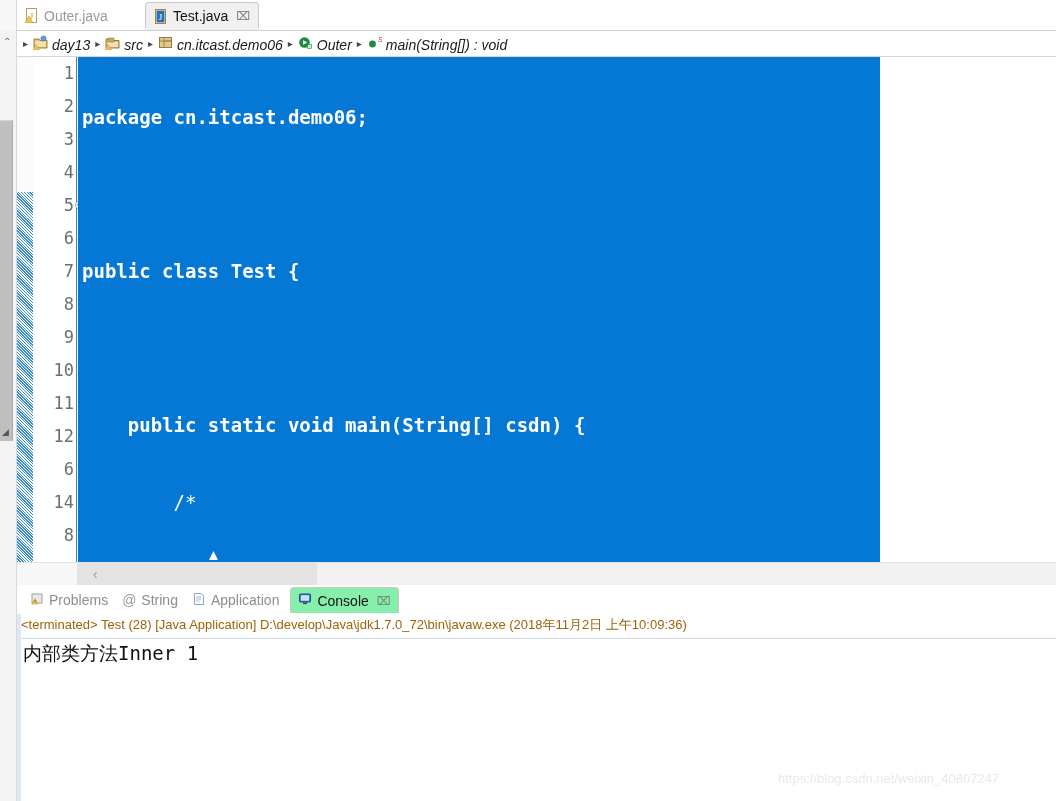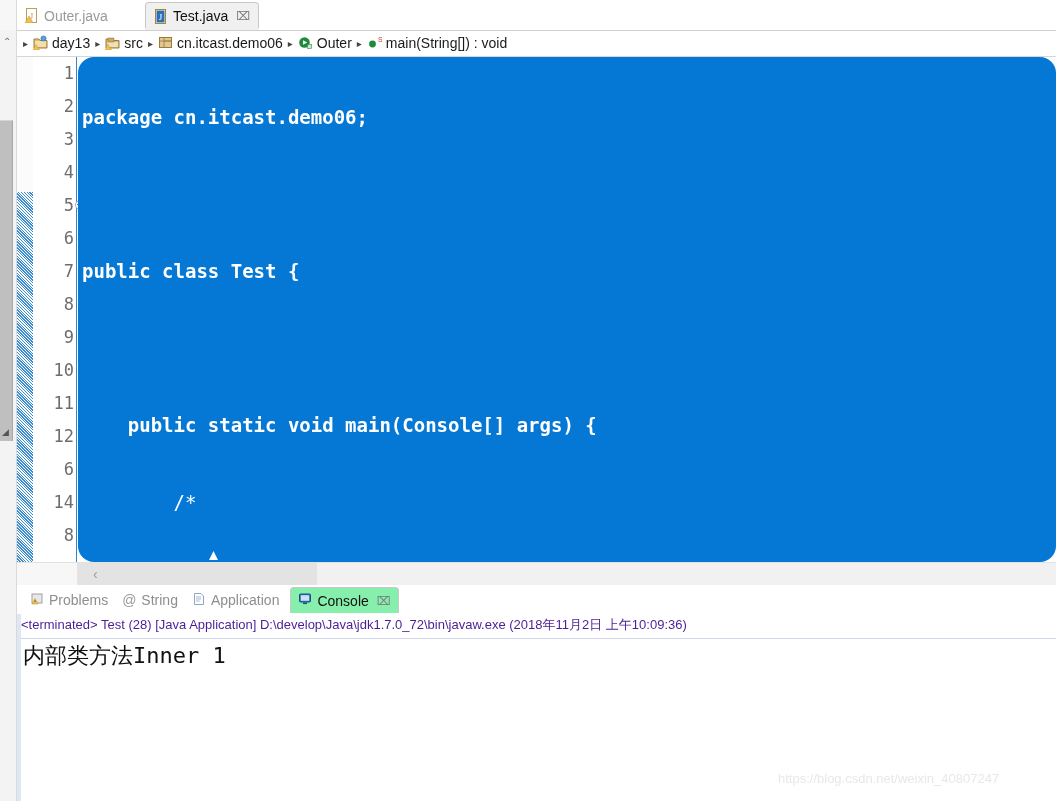--- a/index.html
+++ b/index.html
@@ -117,21 +117,22 @@
     border-bottom: 1px solid #d6d6d6;
     box-sizing: border-box;
   }
   .bc-sep {
     color: #444;
     font-size: 10px;
     margin: 0 5px;
   }
   .bc-item {
     display: inline-flex;
-    align-items: flex-start;
+    align-items: flex-end;
+    font-style: italic;
   }
   .bc-item .ico { margin-right: 4px; display:inline-block; }
 
   
   .editor {
     position: absolute;
     left: 17px; top: 57px;
     width: 1039px; height: 505px;
     background: #ffffff;
     overflow: hidden;
@@ -182,28 +183,27 @@
   .fold::before {
     content: "";
     position: absolute;
     left: 1px; top: 3px;
     width: 6px; height: 1px;
     background: #4a82b0;
   }
   .code-area {
     position: absolute;
     left: 61px; top: 0;
-    width: 978px; height: 505px;
+    width: 802px; height: 505px;
     background: #0578d6;
     overflow: hidden;
     font-family: "DejaVu Sans Mono", monospace;
     font-size: 19px;
     color: #ffffff;
     white-space: pre;
-    border-radius: 16px;
   }
   .cline {
     height: 33px;
     line-height: 33px;
     padding-left: 4px;
   }
   .kw { font-weight: bold; }
   .caret-mark {
     position: absolute;
     left: 192px; top: 494px;
@@ -277,30 +277,30 @@
     position: absolute;
     left: 0; top: 27px;
     width: 1039px; height: 1px;
     background: #ffffff;
   }
   .console-head {
     position: absolute;
     left: 4px; top: 30px;
     width: 1035px; height: 22px;
     font-size: 13px;
-    color: #4c1d95;
+    color: #a16207;
     white-space: nowrap;
     border-bottom: 1px solid #cfd8ea;
   }
   .console-out {
     position: absolute;
     left: 6px; top: 55px;
     width: 1030px;
     font-family: "DejaVu Sans Mono", monospace;
-    font-size: 22px;
+    font-size: 19px;
     color: #111;
     white-space: pre;
   }
   .console-leftborder {
     position: absolute;
     left: 0; top: 28px;
     width: 4px; height: 187px;
     background: #dfe7f7;
   }
   .watermark {
@@ -435,21 +435,21 @@
     <div class="gline">6</div>
     <div class="gline">14</div>
     <div class="gline">8</div>
   </div>
 
   <div class="code-area">
     <div class="cline kw">package cn.itcast.demo06;</div>
     <div class="cline"></div>
     <div class="cline kw">public class Test {</div>
     <div class="cline"></div>
-    <div class="cline kw">    public static void main(Console[] args) {</div>
+    <div class="cline kw">    public static void main(String[] csdn) {</div>
     <div class="cline">        /*</div>
     
     
     
     
     
     
     
     
     

